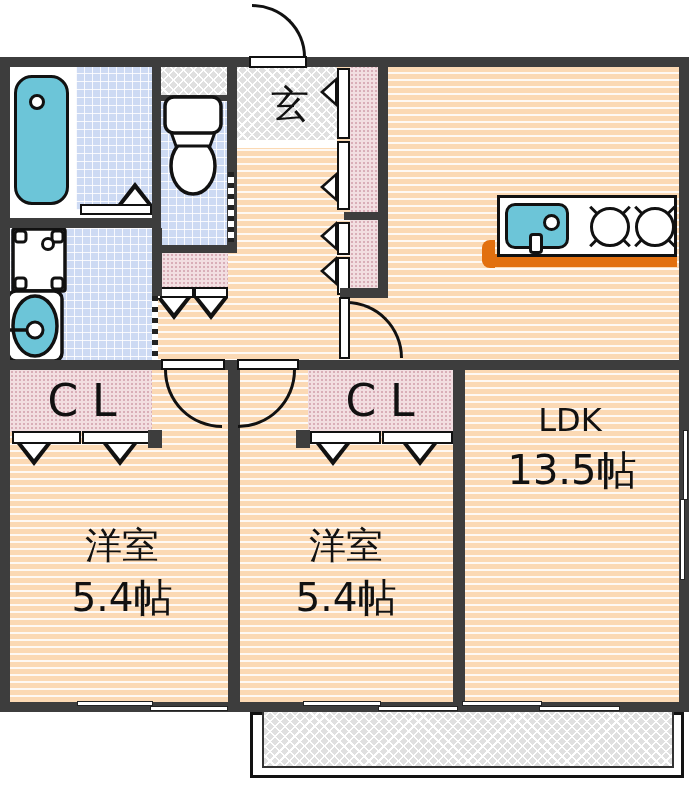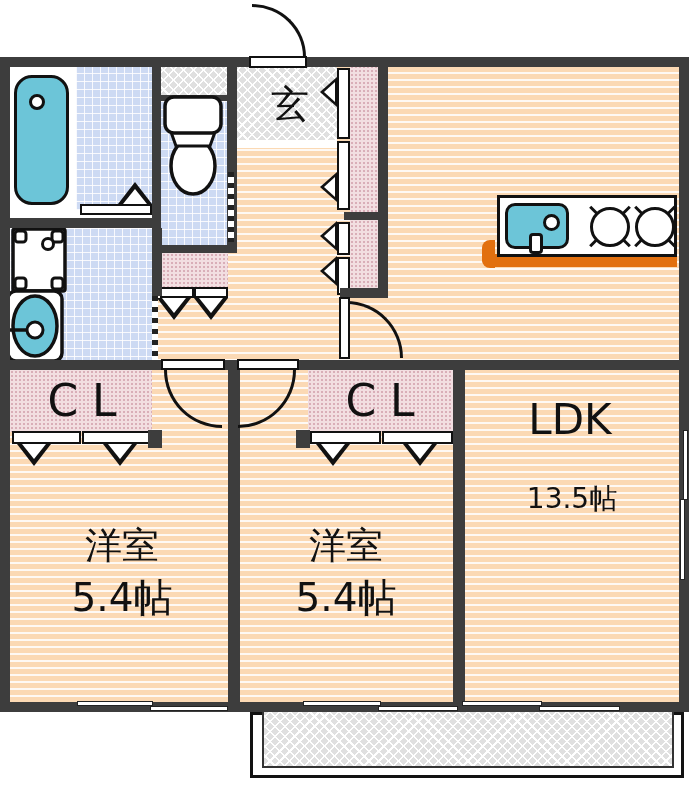--- a/index.html
+++ b/index.html
@@ -174,20 +174,20 @@
   <div class="winbar" style="left:303px;top:701px;width:78px;height:5px;"></div>
   <div class="winbar" style="left:378px;top:706px;width:80px;height:5px;"></div>
   <div class="winbar" style="left:462px;top:701px;width:80px;height:5px;"></div>
   <div class="winbar" style="left:539px;top:706px;width:81px;height:5px;"></div>
   <div class="winbar" style="left:683px;top:430px;width:5px;height:70px;"></div>
   <div class="winbar" style="left:680px;top:499px;width:5px;height:81px;"></div>
 
   <div class="abs" style="left:250px;top:712px;width:434px;height:66px;background:#fff;border:3px solid #111;"></div>
   <div class="hatch" style="left:262px;top:712px;width:412px;height:56px;border:2px solid #333;border-top:none;"></div>
 
-  <div class="label" style="left:570px;top:420px;font-size:42px;">LDK</div>
-  <div class="label" style="left:572px;top:470px;font-size:28px;margin-top:29px;">13.5帖</div>
+  <div class="label" style="left:570px;top:420px;font-size:32px;">LDK</div>
+  <div class="label" style="left:572px;top:470px;font-size:40px;">13.5帖</div>
   <div class="label" style="left:122px;top:545px;font-size:37px;">洋室</div>
   <div class="label" style="left:122px;top:597px;font-size:39px;">5.4帖</div>
   <div class="label" style="left:346px;top:545px;font-size:37px;">洋室</div>
   <div class="label" style="left:346px;top:597px;font-size:39px;">5.4帖</div>
 
 </div>
 
 </body></html>

